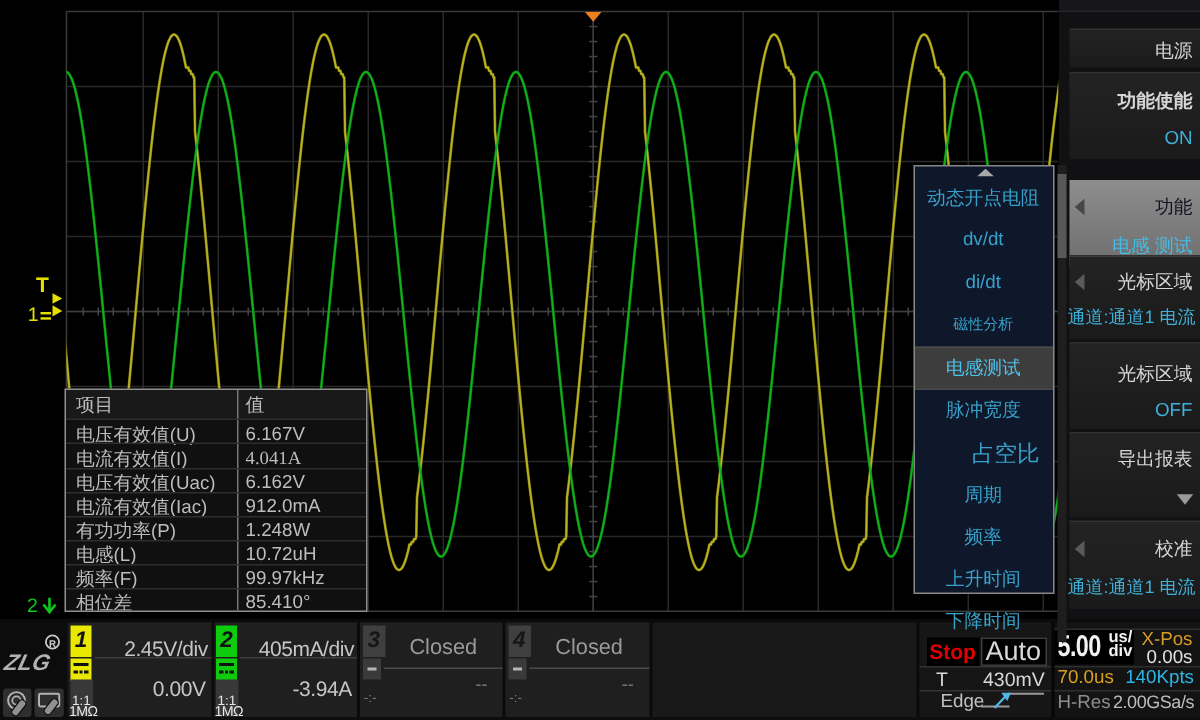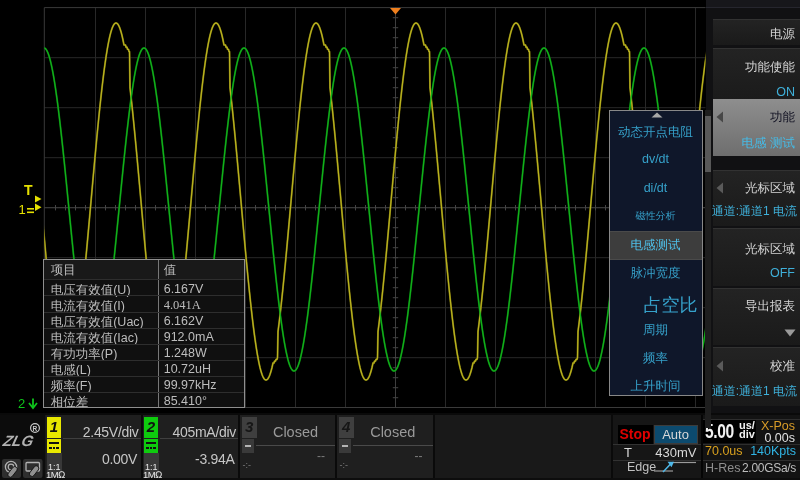--- a/index.html
+++ b/index.html
@@ -196,24 +196,24 @@
 <div style="position:absolute;left:120px;top:134.7px;">85.410°</div>
 </div>
 
 <div class="abs" style="left:705.5px;top:0;width:94.5px;height:480px;background:#111113;z-index:5;"></div>
 <div class="abs" style="left:705.5px;top:0;width:94.5px;height:7px;background:#17171b;z-index:6;"></div>
 <div class="abs" style="left:705.5px;top:7px;width:94.5px;height:1px;background:#26262e;z-index:6;"></div>
 <div class="abs" style="left:713px;top:18.7px;width:87px;height:26.3px;background:linear-gradient(#232323,#1a1a1a);border-top:1px solid #323232;z-index:7;">
 <div style="position:absolute;right:5px;top:6.5px;font-size:12.5px;color:#d6d6d6;">电源</div>
 </div>
 <div class="abs" style="left:713px;top:47.5px;width:87px;height:58.5px;background:linear-gradient(#232323,#1a1a1a);border-top:1px solid #323232;z-index:7;">
-<div style="position:absolute;right:5px;top:10px;font-size:12.5px;color:#d6d6d6;">功能使能</div>
+<div style="position:absolute;right:5px;top:10px;font-size:12.5px;color:#d6d6d6;font-weight:bold;">功能使能</div>
 <div style="position:absolute;right:5px;top:36.5px;font-size:12.5px;color:#3fb0da;">ON</div>
 </div>
-<div class="abs" style="left:713px;top:99px;width:87px;height:56.5px;background:linear-gradient(#8e8e8e,#6e6e6e);z-index:7;">
+<div class="abs" style="left:713px;top:120px;width:87px;height:56.5px;background:linear-gradient(#8e8e8e,#6e6e6e);z-index:7;">
 <div style="position:absolute;right:5px;top:9.5px;font-size:12.5px;color:#111122;">功能</div>
 <svg style="position:absolute;left:3px;top:11.5px" width="8" height="12">
         <polygon points="7,0.5 7,11.5 0.5,6" fill="#474747"></polygon>
       </svg>
 <div style="position:absolute;right:5px;top:35.5px;font-size:12.5px;color:#45bce8;">电感 测试</div>
 </div>
 <div class="abs" style="left:713px;top:169.5px;width:87px;height:56.5px;background:linear-gradient(#232323,#1a1a1a);border-top:1px solid #323232;z-index:7;">
 <div style="position:absolute;right:5px;top:9px;font-size:12.5px;color:#d6d6d6;">光标区域</div>
 <svg style="position:absolute;left:3px;top:11px" width="8" height="12">
         <polygon points="7,0.5 7,11.5 0.5,6" fill="#5a5a5a"></polygon>
@@ -241,24 +241,25 @@
 <svg style="position:absolute;left:41px;top:1px" width="12" height="6">
         <polygon points="6,0.5 11.5,5.5 0.5,5.5" fill="#a8a8a8"></polygon>
       </svg>
 <div style="position:absolute;left:0;top:13.1px;width:100%;text-align:center;font-size:12.5px;color:#36a2cb;">动态开点电阻</div>
 <div style="position:absolute;left:0;top:41.3px;width:100%;text-align:center;font-size:12.5px;color:#36a2cb;">dv/dt</div>
 <div style="position:absolute;left:0;top:69.5px;width:100%;text-align:center;font-size:12.5px;color:#36a2cb;">di/dt</div>
 <div style="position:absolute;left:0;top:97.7px;width:100%;text-align:center;font-size:10px;color:#36a2cb;">磁性分析</div>
 <div style="position:absolute;left:0;top:119.9px;width:100%;height:29px;background:#3d3d3d;border-top:1px solid #4a4a4a;border-bottom:1px solid #4a4a4a;"></div>
 <div style="position:absolute;left:0;top:125.9px;width:100%;text-align:center;font-size:12.5px;color:#4fc2ec;">电感测试</div>
 <div style="position:absolute;left:0;top:154.1px;width:100%;text-align:center;font-size:12.5px;color:#36a2cb;">脉冲宽度</div>
-<div style="position:absolute;left:0;top:182.3px;width:100%;text-align:center;font-size:18px;color:#36a2cb;padding-left:30px;">占空比</div>
+<div style="position:absolute;left:0;top:182.3px;width:100%;text-align:center;font-size:15px;color:#36a2cb;padding-left:30px;">占空比</div>
 <div style="position:absolute;left:0;top:210.5px;width:100%;text-align:center;font-size:12.5px;color:#36a2cb;">周期</div>
 <div style="position:absolute;left:0;top:238.7px;width:100%;text-align:center;font-size:12.5px;color:#36a2cb;">频率</div>
 <div style="position:absolute;left:0;top:266.9px;width:100%;text-align:center;font-size:12.5px;color:#36a2cb;">上升时间</div>
+<div style="position:absolute;left:0;top:295.1px;width:100%;text-align:center;font-size:12.5px;color:#36a2cb;">下降时间</div>
 </div>
 <div class="abs" style="left:705px;top:110px;width:6px;height:318px;background:#1e1e1e;z-index:31;"></div>
 <div class="abs" style="left:705px;top:116px;width:6px;height:56px;background:#585858;z-index:32;"></div>
 
 <div class="abs" style="left:0;top:413px;width:800px;height:67px;background:#191919;z-index:10;">
  <div class="abs" style="left:0;top:0;width:800px;height:2px;background:#0a0a0a;"></div>
  <div class="abs" style="left:0;top:2px;width:45px;height:65px;background:#0c0c0c;">
   <svg width="45" height="65">
    <g transform="skewX(-14)" font-family="Liberation Sans" font-weight="bold">
     <text x="10" y="31.5" font-size="15" fill="#b2b2b2" font-style="italic">ZLG</text>
@@ -329,21 +330,21 @@
    <div style="position:absolute;left:3px;top:6px;width:6px;height:2px;background:#b5b5b5;"></div>
   </div>
   <div class="abs" style="left:16px;top:9px;width:79.5px;text-align:center;font-size:14.5px;color:#9a9a9a;">Closed</div>
   <div class="abs" style="left:16px;top:30px;width:79.5px;height:1px;background:#4a4a4a;"></div>
   <div class="abs" style="right:10px;top:33.5px;font-size:12px;color:#7d7d7d;">--</div>
   <div class="abs" style="left:2.5px;top:45px;font-size:9px;color:#7d7d7d;">-:-</div>
  </div>
  <div class="abs" style="left:611px;top:2px;width:89.5px;height:65px;background:#161616;border-left:2px solid #0a0a0a;">
   <div class="abs" style="left:4.5px;top:9.5px;width:35px;height:19px;background:#000;"></div>
   <div class="abs" style="left:4.5px;top:9.5px;width:35px;height:19px;text-align:center;line-height:19px;font-size:14px;font-weight:bold;color:#e00000;">Stop</div>
-  <div class="abs" style="left:40.5px;top:9.5px;width:44px;height:19px;background:#0c4a6e;border:1px solid #3c3c3c;text-align:center;line-height:17px;font-size:13px;color:#d8d8d8;">Auto</div>
+  <div class="abs" style="left:40.5px;top:9.5px;width:44px;height:19px;background:#000000;border:1px solid #3c3c3c;text-align:center;line-height:17px;font-size:18px;color:#d8d8d8;">Auto</div>
   <div class="abs" style="left:0;top:28.5px;width:87.5px;height:1px;background:#323232;"></div>
   <div class="abs" style="left:11px;top:29.5px;font-size:13px;color:#d8d8d8;">T</div>
   <div class="abs" style="right:4px;top:29.5px;font-size:13px;color:#d8d8d8;">430mV</div>
   <div class="abs" style="left:0;top:44.5px;width:87.5px;height:1px;background:#323232;"></div>
   <div class="abs" style="left:14px;top:45px;font-size:12.5px;color:#c0c0c0;">Edge</div>
   <svg class="abs" style="left:39px;top:45px" width="46" height="15">
    <line x1="2" y1="11" x2="21" y2="11" stroke="#9a9a9a" stroke-width="1.2"></line>
    <line x1="20" y1="2.5" x2="44" y2="2.5" stroke="#9a9a9a" stroke-width="1.2"></line>
    <line x1="11" y1="12" x2="19" y2="3.5" stroke="#4fb8e8" stroke-width="1.5"></line>
    <polygon points="15.5,1.8 22,1.8 19.5,7.3" fill="#4fb8e8"></polygon>

